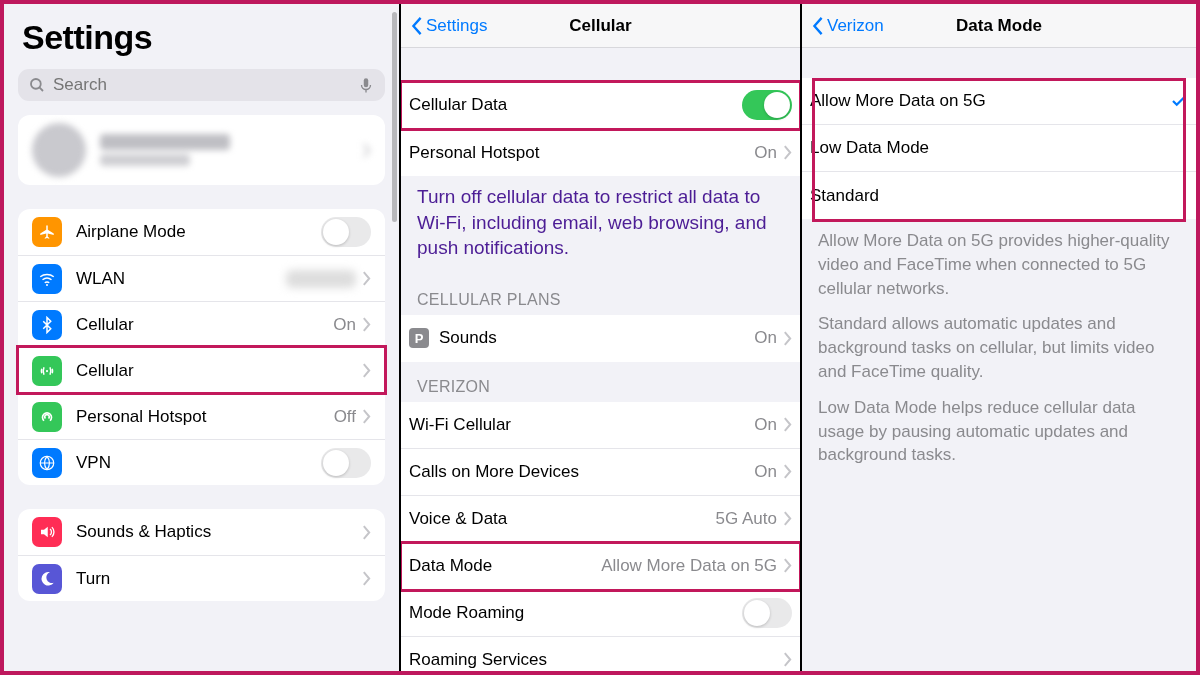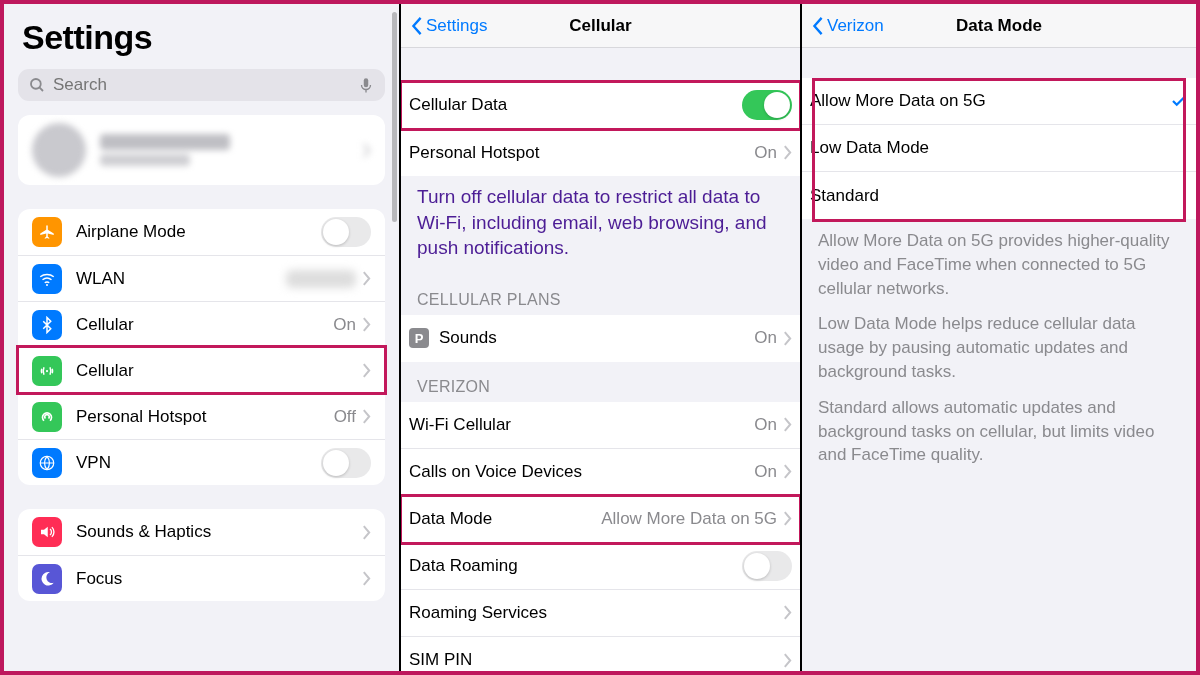--- a/index.html
+++ b/index.html
@@ -204,21 +204,21 @@
               <path d="M2 1l6 7-6 7" fill="none" stroke="#c5c5c9" stroke-width="2.2"></path>
             </svg>
           </span>
         </div>
         <div class="row">
           <div class="iconbox" style="background:#5856d6">
             <svg viewBox="0 0 24 24" fill="#fff">
               <path d="M16 3a9 9 0 1 0 5 14 7 7 0 0 1-5-14z"></path>
             </svg>
           </div>
-          <div class="rlabel">Focus</div>
+          <div class="rlabel">Turn</div>
           <span class="chev">
             <svg viewBox="0 0 10 16">
               <path d="M2 1l6 7-6 7" fill="none" stroke="#c5c5c9" stroke-width="2.2"></path>
             </svg>
           </span>
         </div>
       </div>
   </div>
 
   <div class="pane pane2">
@@ -268,39 +268,48 @@
         <div class="srow">
           <div class="lab">Wi-Fi Cellular</div>
           <div class="val">On</div>
           <span class="chev">
             <svg viewBox="0 0 10 16">
               <path d="M2 1l6 7-6 7" fill="none" stroke="#c5c5c9" stroke-width="2.2"></path>
             </svg>
           </span>
         </div>
         <div class="srow">
-          <div class="lab">Calls on Voice Devices</div>
+          <div class="lab">Calls on More Devices</div>
           <div class="val">On</div>
+          <span class="chev">
+            <svg viewBox="0 0 10 16">
+              <path d="M2 1l6 7-6 7" fill="none" stroke="#c5c5c9" stroke-width="2.2"></path>
+            </svg>
+          </span>
+        </div>
+        <div class="srow">
+          <div class="lab">Voice &amp; Data</div>
+          <div class="val">5G Auto</div>
           <span class="chev">
             <svg viewBox="0 0 10 16">
               <path d="M2 1l6 7-6 7" fill="none" stroke="#c5c5c9" stroke-width="2.2"></path>
             </svg>
           </span>
         </div>
         <div class="srow" style="outline: rgb(194, 24, 91) solid 3px; outline-offset: -1px; position: relative; z-index: 2;">
           <div class="lab">Data Mode</div>
           <div class="val">Allow More Data on 5G</div>
           <span class="chev">
             <svg viewBox="0 0 10 16">
               <path d="M2 1l6 7-6 7" fill="none" stroke="#c5c5c9" stroke-width="2.2"></path>
             </svg>
           </span>
         </div>
         <div class="srow">
-          <div class="lab">Data Roaming</div>
+          <div class="lab">Mode Roaming</div>
           <div class="toggle">
             <div class="knob"></div>
           </div>
         </div>
         <div class="srow">
           <div class="lab">Roaming Services</div>
           <span class="chev">
             <svg viewBox="0 0 10 16">
               <path d="M2 1l6 7-6 7" fill="none" stroke="#c5c5c9" stroke-width="2.2"></path>
             </svg>
@@ -339,19 +348,19 @@
         </div>
         <div class="srow">
           <div class="lab">Low Data Mode</div>
         </div>
         <div class="srow">
           <div class="lab">Standard</div>
         </div>
       </div>
     <div class="desc">
       <p>Allow More Data on 5G provides higher-quality video and FaceTime when connected to 5G cellular networks.</p>
+      <p>Standard allows automatic updates and background tasks on cellular, but limits video and FaceTime quality.</p>
       <p>Low Data Mode helps reduce cellular data usage by pausing automatic updates and background tasks.</p>
-      <p>Standard allows automatic updates and background tasks on cellular, but limits video and FaceTime quality.</p>
     </div>
     <div class="hlbox" style="left:10px; top:74px; right:10px; height:144px;"></div>
   </div>
 
 </div>
 
 </body></html>

